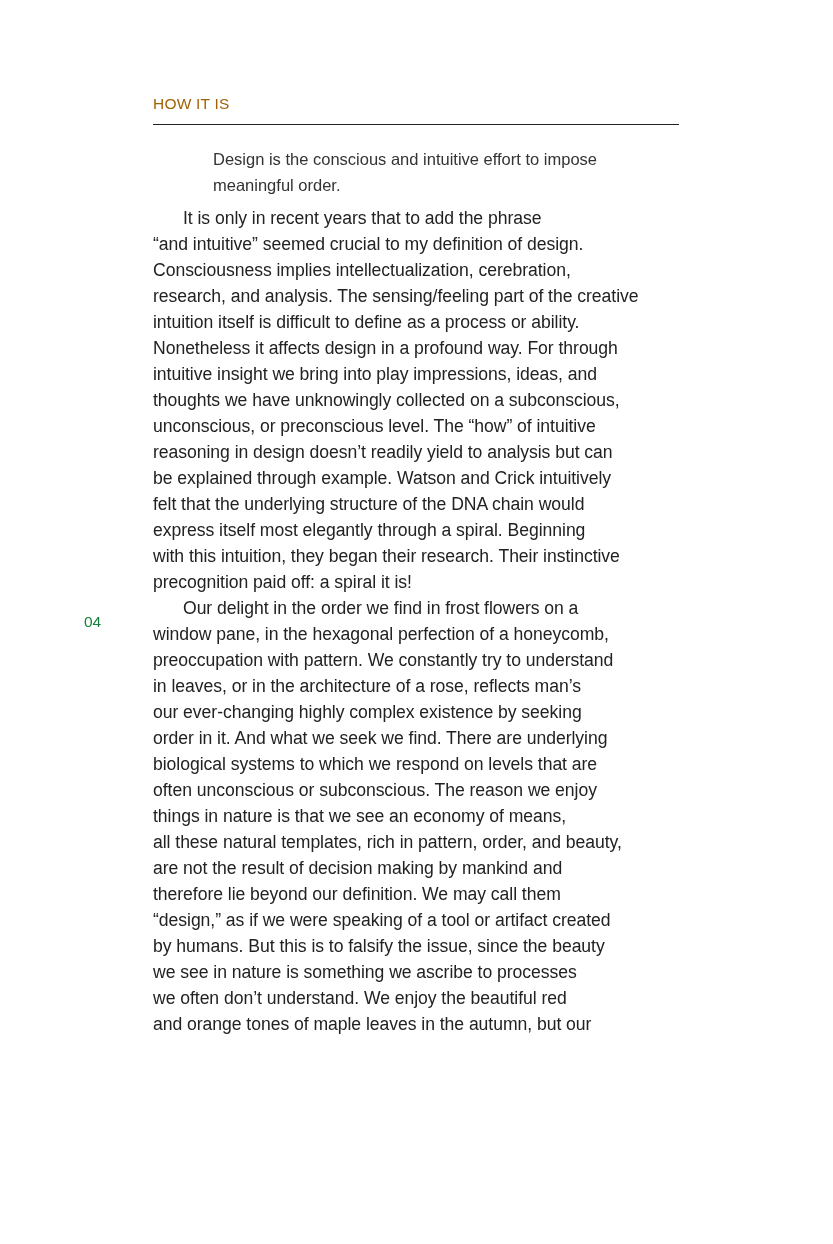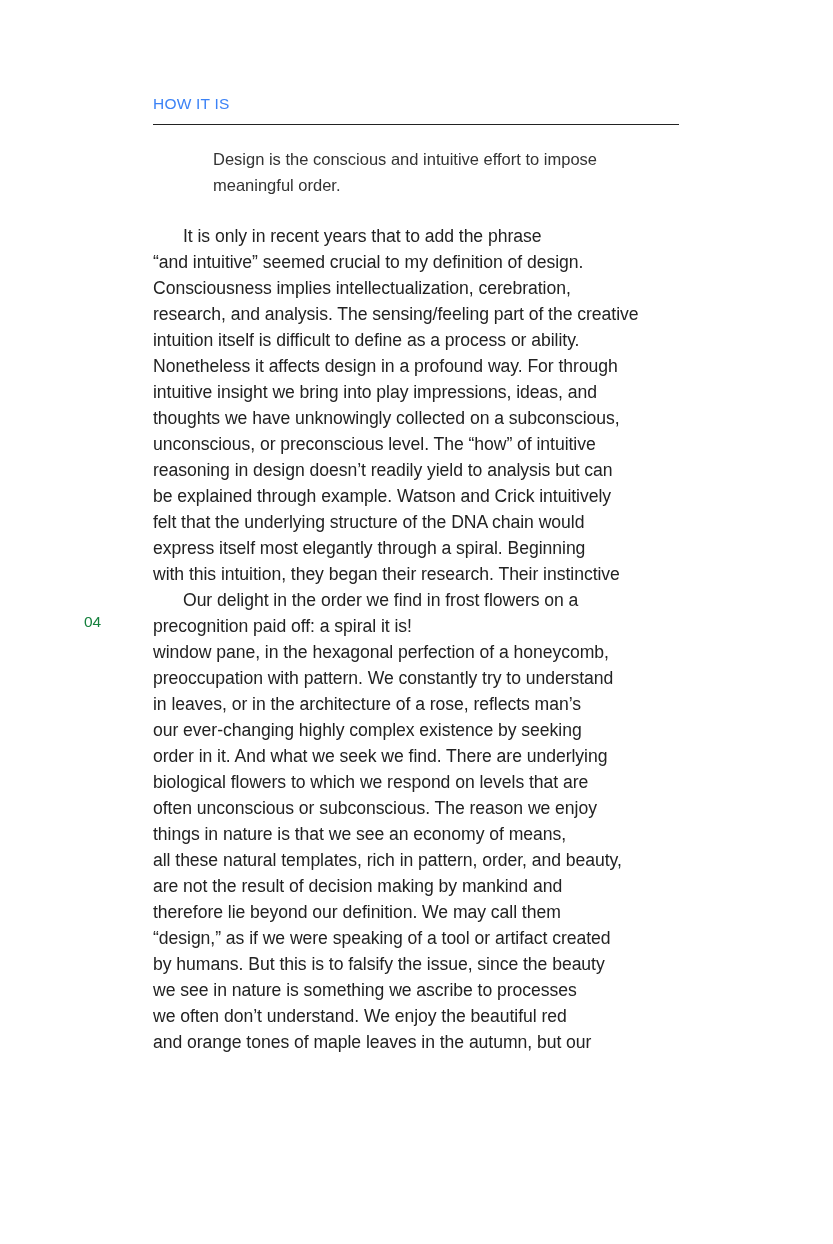--- a/index.html
+++ b/index.html
@@ -14,21 +14,21 @@
       overflow: hidden;
       font-family: "Liberation Sans", sans-serif;
       color: #222222;
     }
     .running-head {
       position: absolute;
       left: 153px;
       top: 94px;
       font-size: 15.5px;
       letter-spacing: 0.2px;
-      color: #3b82f6;
+      color: #a16207;
       line-height: 20px;
     }
     .head-rule {
       position: absolute;
       left: 153px;
       top: 124px;
       width: 526px;
       height: 0;
       border-top: 1.3px solid #222;
     }
@@ -41,21 +41,21 @@
       line-height: 26px;
       color: #333;
     }
     .epigraph .line, .body .line {
       display: block;
       white-space: nowrap;
     }
     .body {
       position: absolute;
       left: 153px;
-      top: 223px;
+      top: 205px;
       width: 530px;
       font-size: 17.6px;
       line-height: 26px;
       color: #222;
       letter-spacing: -0.05px;
     }
     .body .line.indent {
       padding-left: 30px;
     }
     .folio {
@@ -86,28 +86,28 @@
     <span class="line">intuition itself is difficult to define as a process or ability.</span>
     <span class="line">Nonetheless it affects design in a profound way. For through</span>
     <span class="line">intuitive insight we bring into play impressions, ideas, and</span>
     <span class="line">thoughts we have unknowingly collected on a subconscious,</span>
     <span class="line">unconscious, or preconscious level. The “how” of intuitive</span>
     <span class="line">reasoning in design doesn’t readily yield to analysis but can</span>
     <span class="line">be explained through example. Watson and Crick intuitively</span>
     <span class="line">felt that the underlying structure of the DNA chain would</span>
     <span class="line">express itself most elegantly through a spiral. Beginning</span>
     <span class="line">with this intuition, they began their research. Their instinctive</span>
+    <span class="line">precognition paid off: a spiral it is!</span>
     <span class="line indent">Our delight in the order we find in frost flowers on a</span>
-    <span class="line">precognition paid off: a spiral it is!</span>
     <span class="line">window pane, in the hexagonal perfection of a honeycomb,</span>
     <span class="line">preoccupation with pattern. We constantly try to understand</span>
     <span class="line">in leaves, or in the architecture of a rose, reflects man’s</span>
     <span class="line">our ever-changing highly complex existence by seeking</span>
     <span class="line">order in it. And what we seek we find. There are underlying</span>
-    <span class="line">biological flowers to which we respond on levels that are</span>
+    <span class="line">biological systems to which we respond on levels that are</span>
     <span class="line">often unconscious or subconscious. The reason we enjoy</span>
     <span class="line">things in nature is that we see an economy of means,</span>
     <span class="line">all these natural templates, rich in pattern, order, and beauty,</span>
     <span class="line">are not the result of decision making by mankind and</span>
     <span class="line">therefore lie beyond our definition. We may call them</span>
     <span class="line">“design,” as if we were speaking of a tool or artifact created</span>
     <span class="line">by humans. But this is to falsify the issue, since the beauty</span>
     <span class="line">we see in nature is something we ascribe to processes</span>
     <span class="line">we often don’t understand. We enjoy the beautiful red</span>
     <span class="line">and orange tones of maple leaves in the autumn, but our</span>

